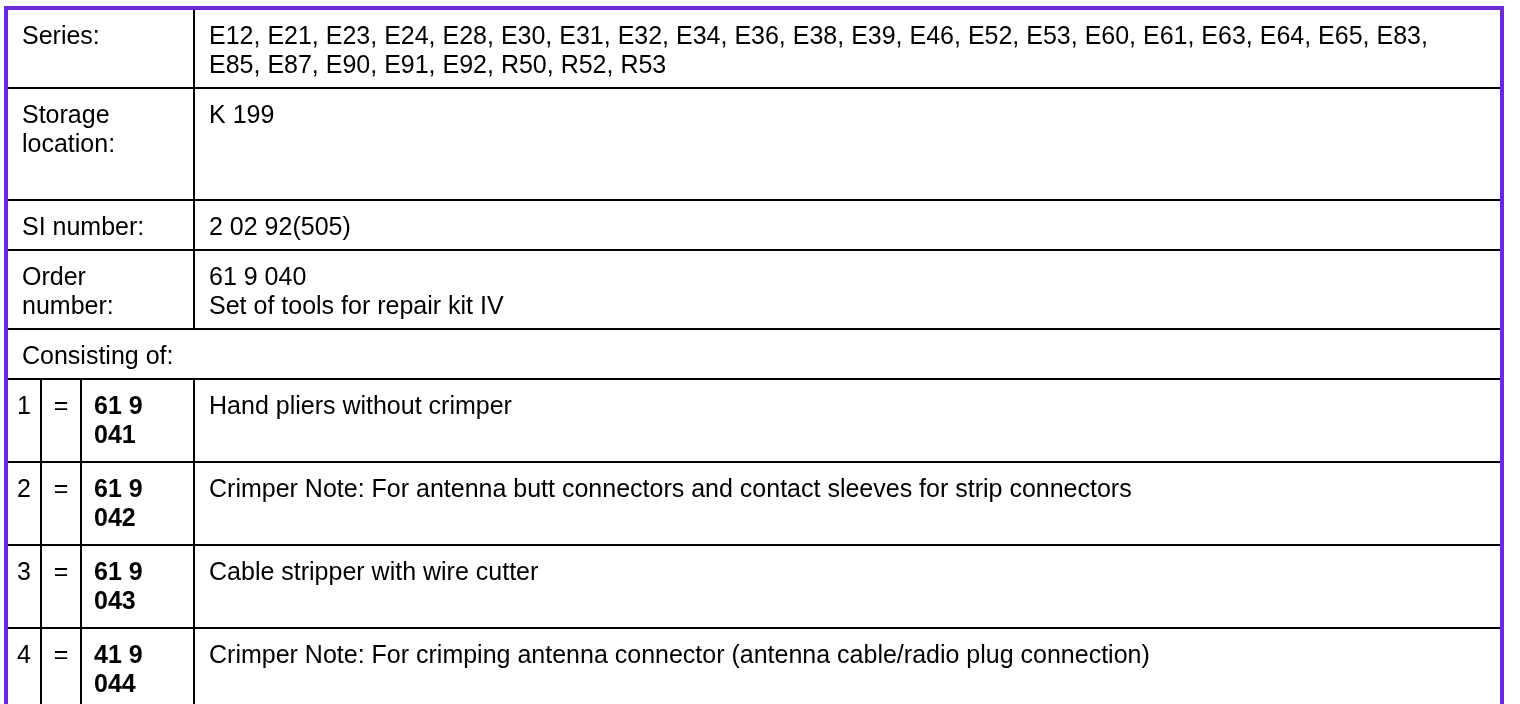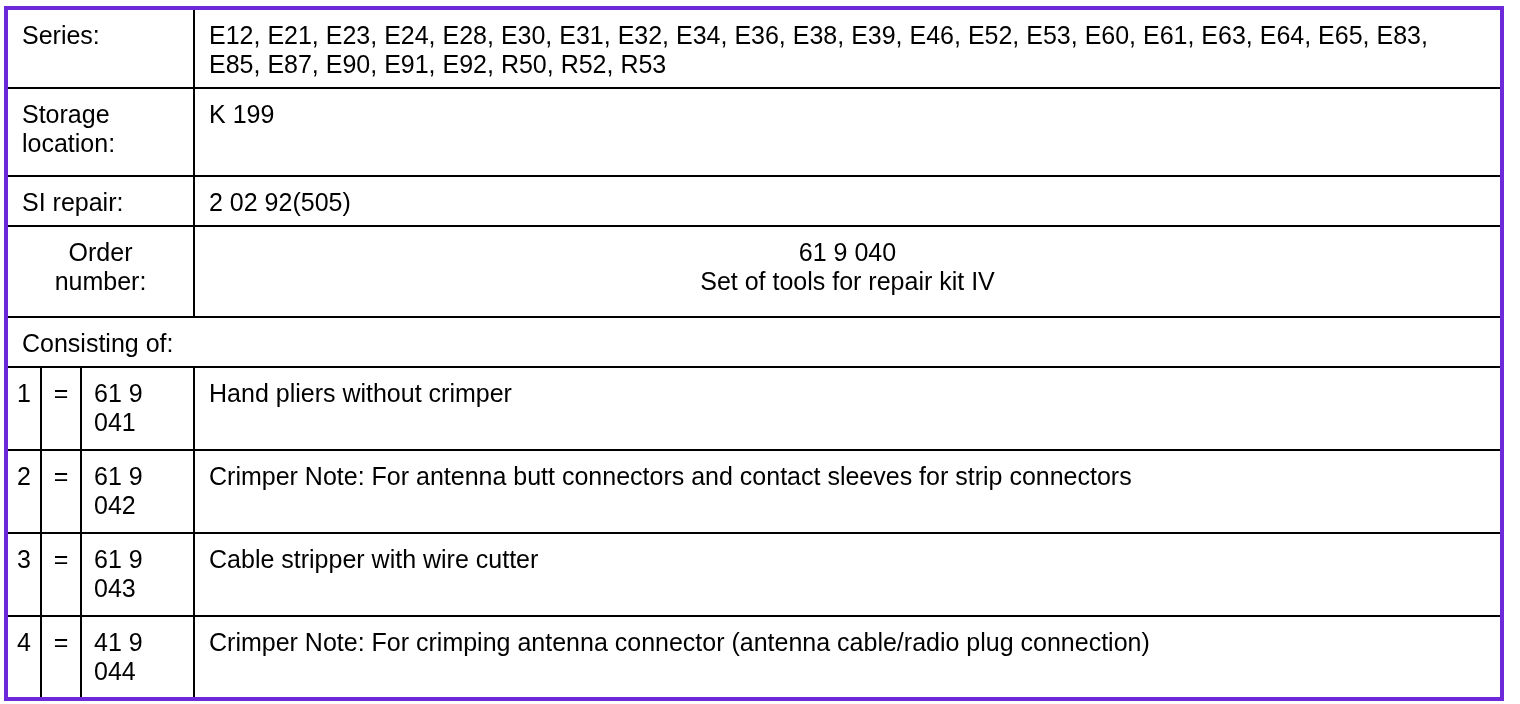--- a/index.html
+++ b/index.html
@@ -27,34 +27,35 @@
     padding: 11px 14px 8px 14px;
     white-space: pre-line;
     overflow: hidden;
   }
   col.c-index { width: 35px; }
   col.c-eq    { width: 40px; }
   col.c-part  { width: 113px; }
   col.c-desc  { width: auto; }
 
   tr.r-series   { height: 77px; }
-  tr.r-storage  { height: 88px; }
+  tr.r-storage  { height: 112px; }
   tr.r-si       { height: 48px; }
-  tr.r-order    { height: 91px; text-align: center; }
+  tr.r-order    { height: 79px; }
   tr.r-section  { height: 42px; }
   tr.r-item     { height: 83px; }
 
   td.cell-index, td.cell-eq {
     padding-left: 4px;
     padding-right: 4px;
     text-align: center;
   }
   td.cell-part {
     padding-left: 12px;
     padding-right: 20px;
+    font-weight: bold;
   }
 </style>
 </head>
 <body>
 
 <table class="doc-table">
   <colgroup>
     <col class="c-index">
     <col class="c-eq">
     <col class="c-part">
@@ -66,21 +67,21 @@
     <td colspan="3">Series:</td>
     <td>E12, E21, E23, E24, E28, E30, E31, E32, E34, E36, E38, E39, E46, E52, E53, E60, E61, E63, E64, E65, E83, E85, E87, E90, E91, E92, R50, R52, R53</td>
   </tr>
 
   <tr class="r-storage">
     <td colspan="3">Storage location:</td>
     <td>K 199</td>
   </tr>
 
   <tr class="r-si">
-    <td colspan="3">SI repair:</td>
+    <td colspan="3">SI number:</td>
     <td>2 02 92(505)</td>
   </tr>
 
   <tr class="r-order">
     <td colspan="3">Order number:</td>
     <td>61 9 040
 Set of tools for repair kit IV</td>
   </tr>
 
   <tr class="r-section">

